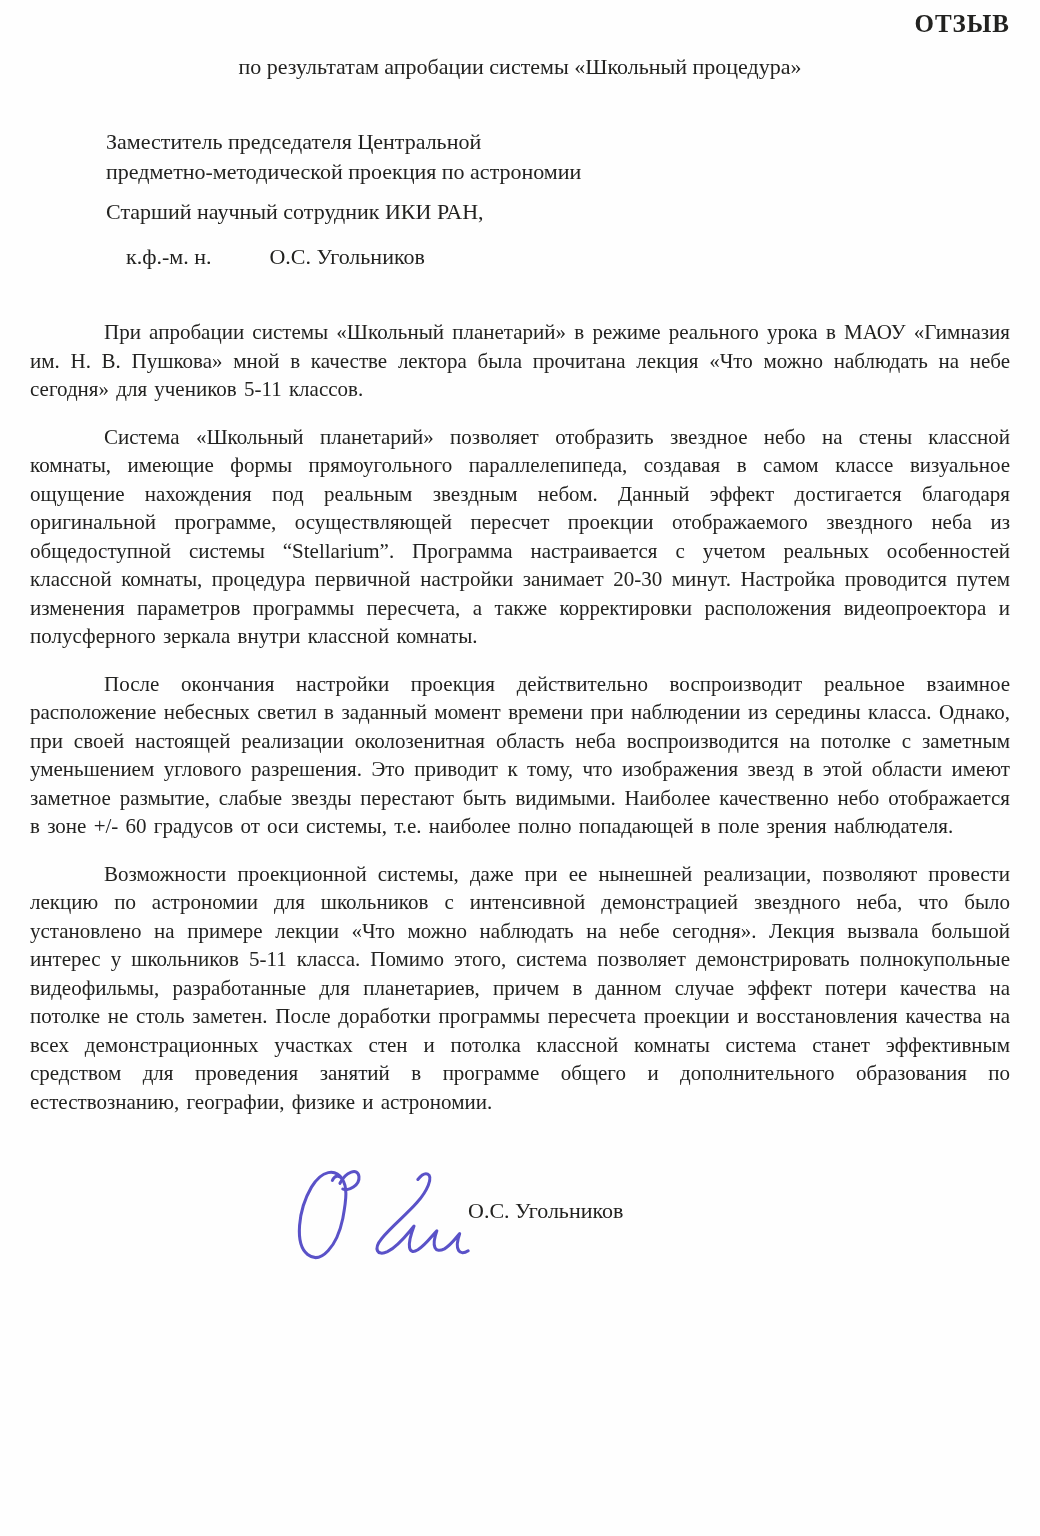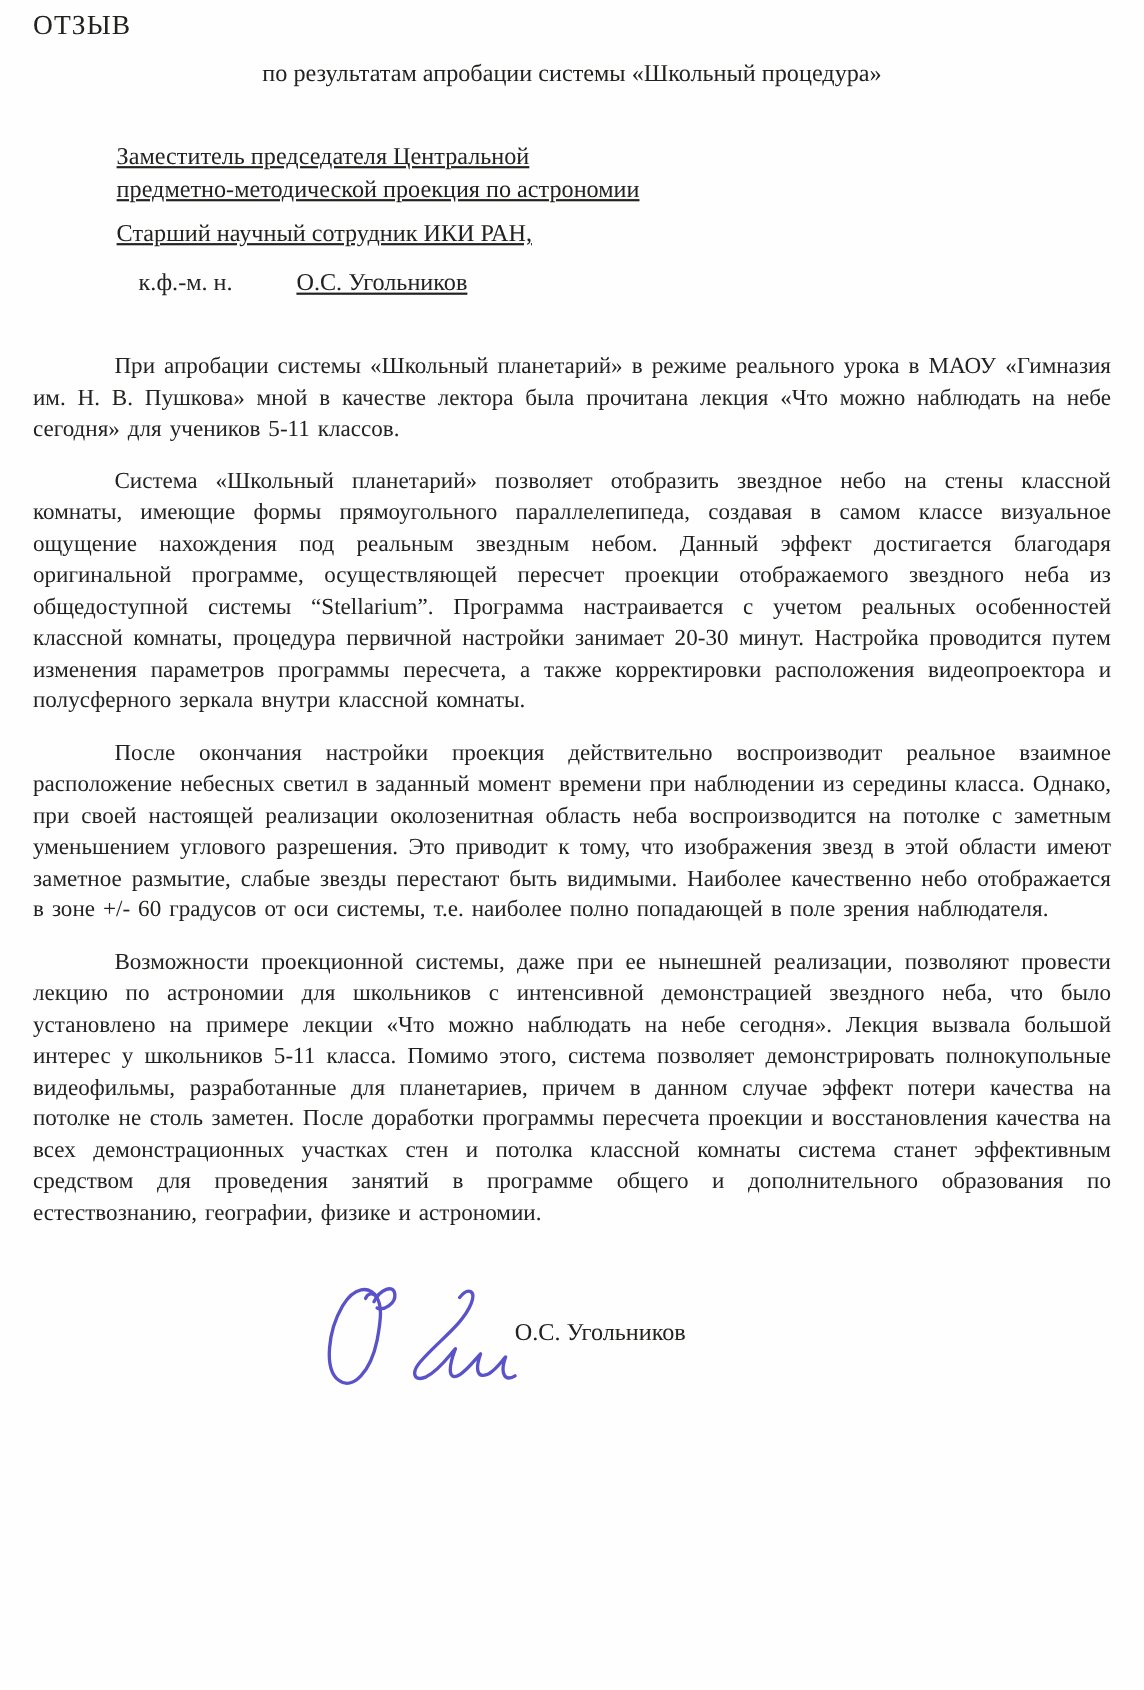--- a/index.html
+++ b/index.html
@@ -11,39 +11,38 @@
     width: 1040px;
     height: 1536px;
     margin: 0 auto;
     background: #fefefe;
     color: #222220;
     padding: 8px 30px 0 30px;
     overflow: hidden;
   }
 
   .doc-title {
-    text-align: left;
+    text-align: right;
     font-size: 25px;
-    font-weight: normal;
+    font-weight: bold;
     letter-spacing: 1px;
     margin-top: 2px;
   }
 
   .doc-subtitle {
     text-align: center;
     font-size: 22px;
     line-height: 32px;
     margin-top: 13px;
   }
 
   .author-block {
     margin: 44px 0 0 76px;
     font-size: 22px;
     line-height: 30px;
-    text-decoration: underline;
   }
   .author-block .position-line { margin-top: 10px; }
   .author-block .degree-row { margin-top: 15px; }
   .author-block .degree { display: inline-block; margin-right: 58px; margin-left: 20px; }
 
   .body-text { margin-top: 46px; }
   .body-text p {
     font-size: 21px;
     line-height: 28.5px;
     text-align: justify;

